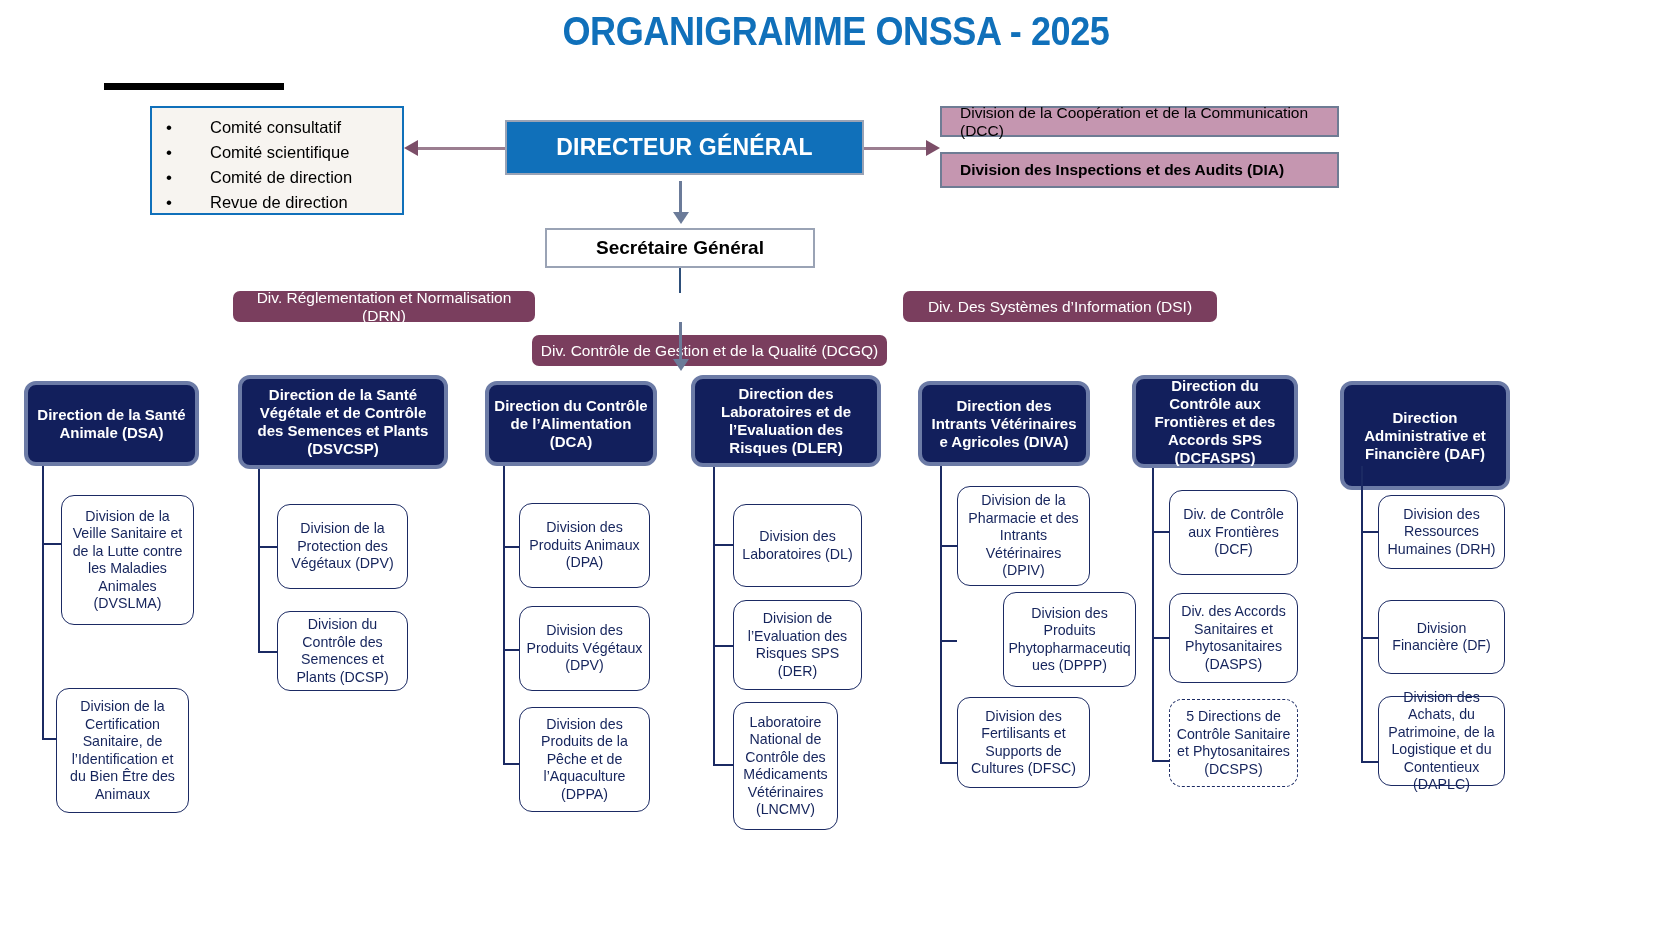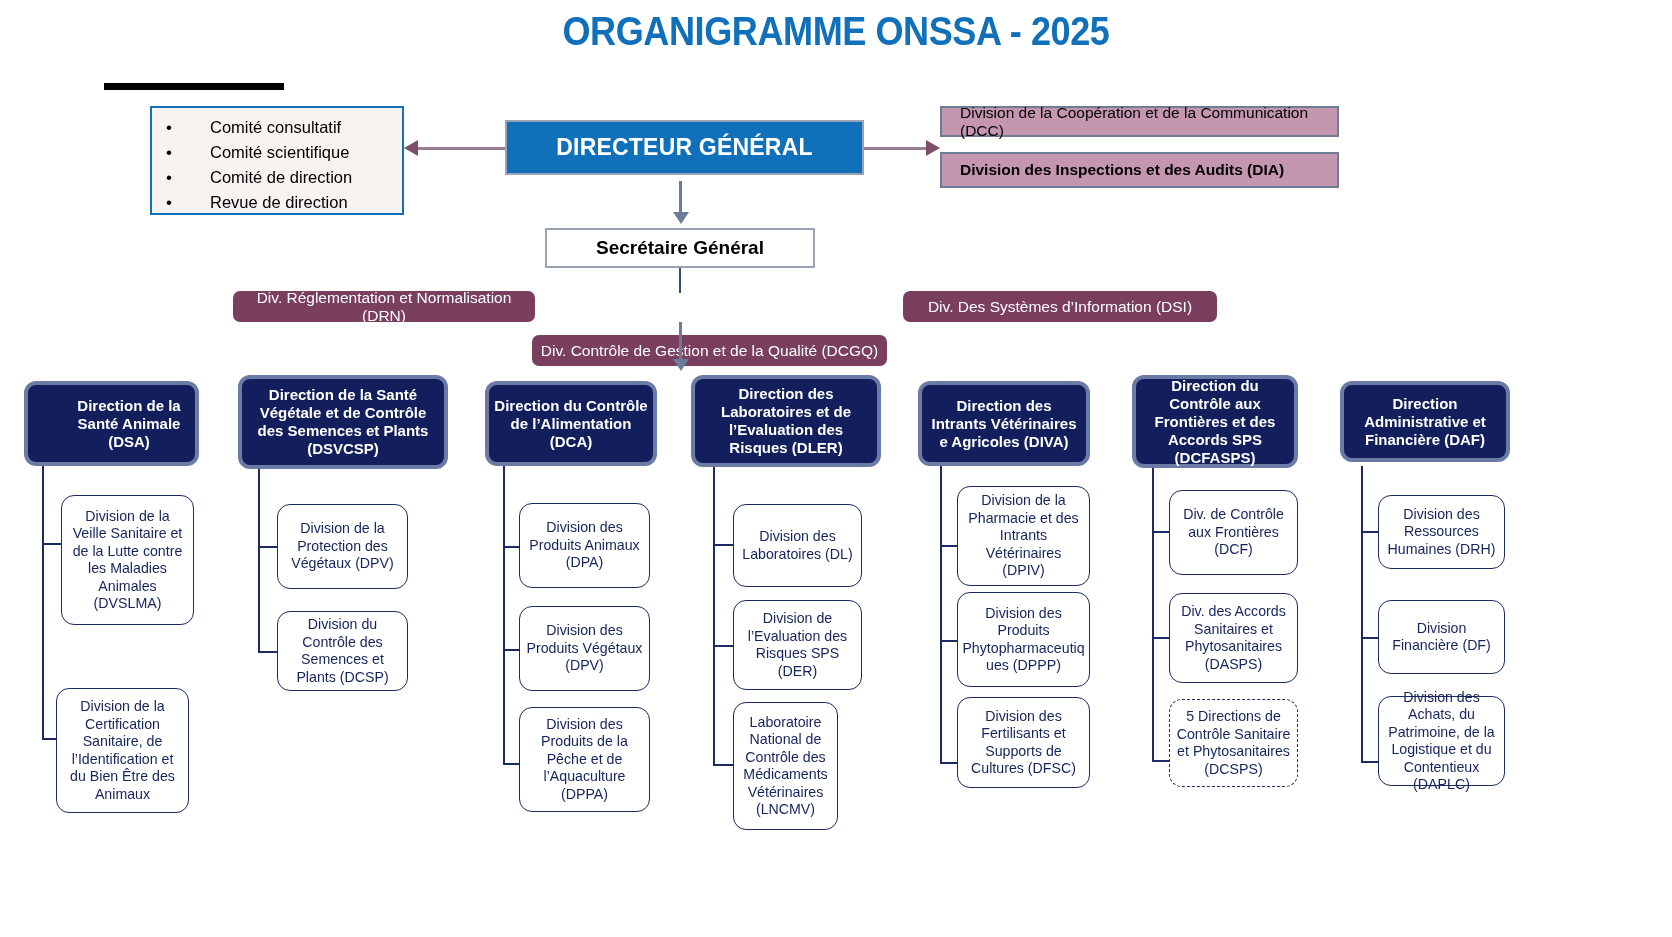--- a/index.html
+++ b/index.html
@@ -270,21 +270,21 @@
   <div class="sg-box">Secrétaire Général</div>
 
   <div class="vline" style="left:679px; top:268px; height:25px; background:#2E4F7A;"></div>
 
   <div class="purple-box" id="purple-drn">Div. Réglementation et Normalisation (DRN)</div>
   <div class="purple-box" id="purple-dcgq">Div. Contrôle de Gestion et  de la Qualité (DCGQ)</div>
   <div class="purple-box" id="purple-dsi">Div. Des Systèmes d’Information (DSI)</div>
 
   <div class="arrow-v" style="left:679px; top:322px; height:38px;"></div>
 
-  <div class="dir-box" style="left:24px; top:381px; width:175px; height:85px;padding-left:40px;">Direction de la Santé Animale (DSA)</div>
+  <div class="dir-box" style="left:24px; top:381px; width:175px; height:85px;">Direction de la Santé Animale (DSA)</div>
   <div class="vline" style="left:42px; top:466px; height:272px;"></div>
   <div class="hline" style="left:42px; top:543px; width:19px;"></div>
   <div class="sub-box" style="left:61px; top:495px; width:133px; height:130px;">Division de la Veille Sanitaire et de la Lutte contre les Maladies Animales (DVSLMA)</div>
   <div class="hline" style="left:42px; top:738px; width:17px;"></div>
   <div class="sub-box" style="left:56px; top:688px; width:133px; height:125px;">Division de la Certification Sanitaire, de l’Identification et du Bien Être des Animaux</div>
 
   <div class="dir-box" style="left:238px; top:375px; width:210px; height:94px;">Direction de la Santé Végétale et de Contrôle des Semences et Plants (DSVCSP)</div>
   <div class="vline" style="left:258px; top:469px; height:182px;"></div>
   <div class="hline" style="left:258px; top:546px; width:19px;"></div>
   <div class="sub-box" style="left:277px; top:504px; width:131px; height:85px;">Division de la Protection des Végétaux (DPV)</div>
@@ -307,34 +307,34 @@
   <div class="hline" style="left:713px; top:645px; width:20px;"></div>
   <div class="sub-box" style="left:733px; top:600px; width:129px; height:90px;">Division de l’Evaluation des Risques SPS (DER)</div>
   <div class="hline" style="left:713px; top:764px; width:20px;"></div>
   <div class="sub-box" style="left:733px; top:702px; width:105px; height:128px;">Laboratoire National de Contrôle des Médicaments Vétérinaires (LNCMV)</div>
 
   <div class="dir-box" style="left:918px; top:381px; width:172px; height:85px;">Direction des Intrants Vétérinaires e Agricoles (DIVA)</div>
   <div class="vline" style="left:940px; top:466px; height:296px;"></div>
   <div class="hline" style="left:940px; top:545px; width:17px;"></div>
   <div class="sub-box" style="left:957px; top:486px; width:133px; height:100px;">Division de la Pharmacie et des Intrants Vétérinaires (DPIV)</div>
   <div class="hline" style="left:940px; top:640px; width:17px;"></div>
-  <div class="sub-box" style="left:957px; top:592px; width:133px; height:95px;">Division des Produits Phytopharmaceutiq ues (DPPP)</div>
+  <div class="sub-box" style="left:1003px; top:592px; width:133px; height:95px;">Division des Produits Phytopharmaceutiq ues (DPPP)</div>
   <div class="hline" style="left:940px; top:762px; width:17px;"></div>
   <div class="sub-box" style="left:957px; top:697px; width:133px; height:91px;">Division des Fertilisants et Supports de Cultures (DFSC)</div>
 
   <div class="dir-box" style="left:1132px; top:375px; width:166px; height:93px;">Direction du Contrôle aux Frontières et des Accords SPS (DCFASPS)</div>
   <div class="vline" style="left:1152px; top:468px; height:292px;"></div>
   <div class="hline" style="left:1152px; top:531px; width:17px;"></div>
   <div class="sub-box" style="left:1169px; top:490px; width:129px; height:85px;">Div. de Contrôle aux Frontières (DCF)</div>
   <div class="hline" style="left:1152px; top:637px; width:17px;"></div>
   <div class="sub-box" style="left:1169px; top:593px; width:129px; height:90px;">Div. des Accords Sanitaires et Phytosanitaires (DASPS)</div>
   <div class="hline" style="left:1152px; top:760px; width:17px;"></div>
   <div class="sub-box dashed" style="left:1169px; top:699px; width:129px; height:88px;">5 Directions de Contrôle Sanitaire et Phytosanitaires (DCSPS)</div>
 
-  <div class="dir-box" style="left:1340px; top:381px; width:170px; height:81px;">Direction Administrative et Financière (DAF)</div>
+  <div class="dir-box" style="left:1340px; top:381px; width:170px; height:109px;">Direction Administrative et Financière (DAF)</div>
   <div class="vline" style="left:1361px; top:466px; height:295px;"></div>
   <div class="hline" style="left:1361px; top:531px; width:17px;"></div>
   <div class="sub-box" style="left:1378px; top:495px; width:127px; height:74px;">Division des Ressources Humaines (DRH)</div>
   <div class="hline" style="left:1361px; top:637px; width:17px;"></div>
   <div class="sub-box" style="left:1378px; top:600px; width:127px; height:74px;">Division Financière (DF)</div>
   <div class="hline" style="left:1361px; top:761px; width:17px;"></div>
   <div class="sub-box" style="left:1378px; top:696px; width:127px; height:90px;">Division des Achats, du Patrimoine, de la Logistique et du Contentieux (DAPLC)</div>
 
 </div>
 

